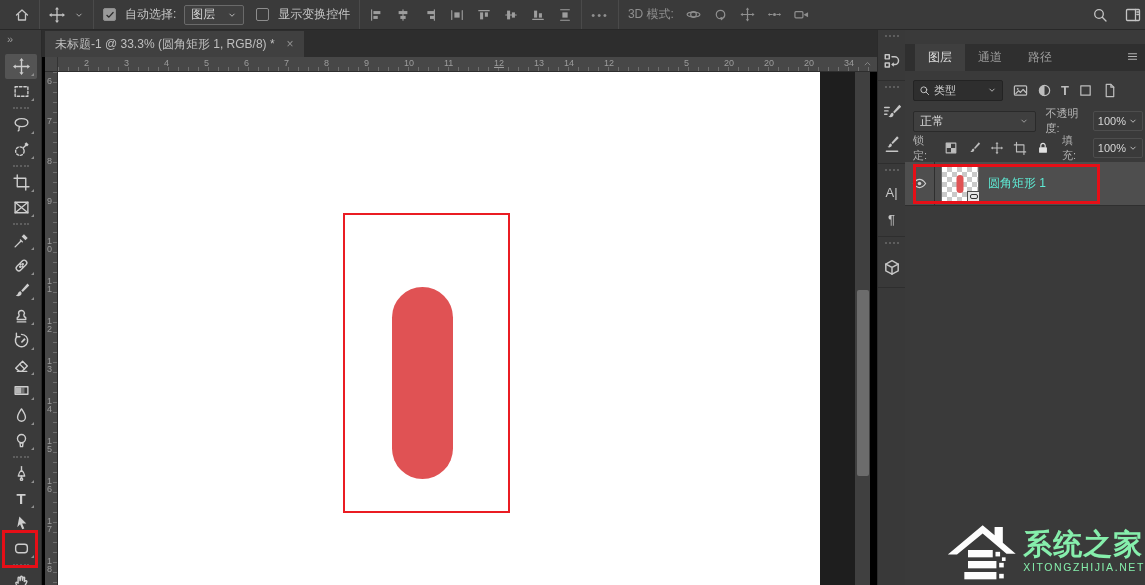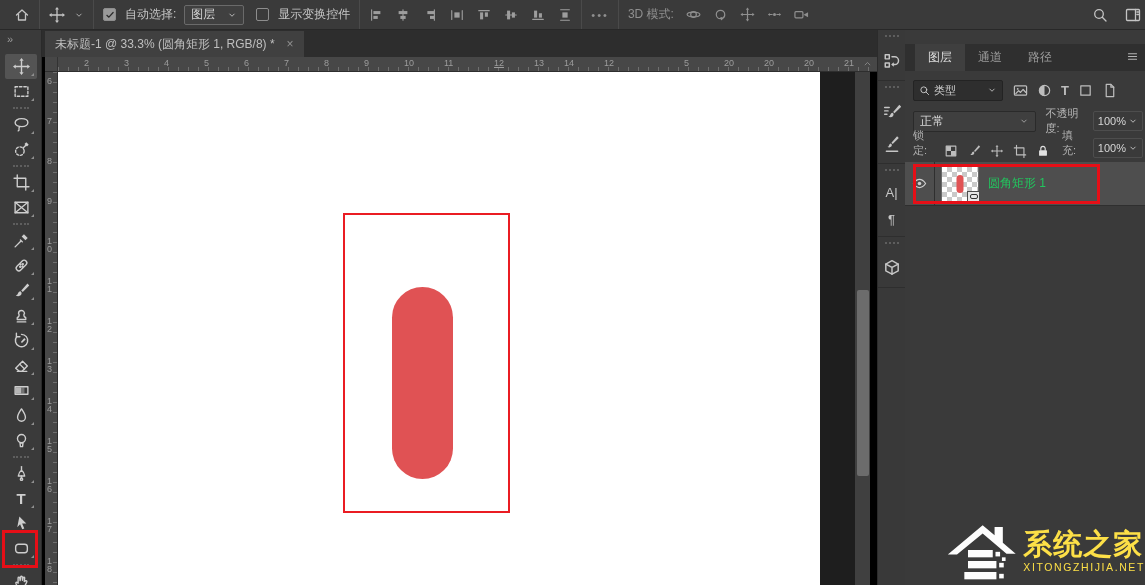--- a/index.html
+++ b/index.html
@@ -86,39 +86,39 @@
   .type-dd .chev { margin-left:auto; }
   .filter-icons { display:flex; align-items:center; gap:9px; margin-left:10px; color:#bdbdbd; }
   .fglyph { font-size:13px; font-weight:bold; line-height:1; }
   .lblend { position:absolute; top:80px; left:8px; right:2px; height:22px; display:flex; align-items:center; }
   .blend-dd { width:130px; height:21px; background:#3f3f3f; border:1px solid #2a2a2a; border-radius:2px;
     display:flex; align-items:center; padding:0 6px; color:#d6d6d6; }
   .blend-dd .chev { margin-left:auto; color:#b0b0b0; }
   .plabel { color:#b3b3b3; font-size:11px; }
   .val-dd { display:flex; align-items:center; gap:2px; height:20px; padding:0 4px;
     border:1px solid #4d4d4d; border-radius:2px; color:#d6d6d6; font-size:11px; }
-  .llock { position:absolute; top:108px; left:8px; right:2px; height:20px; display:flex; align-items:flex-end; gap:8px; color:#bdbdbd; }
+  .llock { position:absolute; top:108px; left:8px; right:2px; height:20px; display:flex; align-items:center; gap:8px; color:#bdbdbd; }
   .lrows { position:absolute; top:132px; left:0; right:0; }
   .lrow { height:44px; display:flex; align-items:center; position:relative; background:#3a3a3a; border-bottom:1px solid #2f2f2f; }
   .lrow.selected { background:#4e4e4e; }
   .eyecell { width:30px; align-self:stretch; display:flex; align-items:center; justify-content:center;
     border-right:1px solid #2f2f2f; color:#cfcfcf; }
   .thumb { width:36px; height:34px; margin-left:7px; position:relative; background:#fff; outline:1px solid #6a6a6a; flex:none; }
   .thumb.checker { background:repeating-conic-gradient(#c9c9c9 0% 25%, #ffffff 0% 50%) 0 0/10px 10px; }
   .thumb-pill { position:absolute; left:50%; top:50%; transform:translate(-50%,-50%); width:7px; height:18px;
     background:#e05254; border-radius:3.5px; }
   .thumb-badge { position:absolute; right:-2px; bottom:-2px; width:13px; height:12px; background:#e6e6e6;
     border:1px solid #4d4d4d; display:flex; align-items:center; justify-content:center; }
   .thumb-badge i { display:block; width:8px; height:5px; border:1px solid #333; border-radius:2px; }
-  .lname { margin-left:10px; color:#22c55e; }
+  .lname { margin-left:10px; color:#5eead4; }
   .rowlock { position:absolute; right:10px; color:#c5c5c5; display:flex; }
   .layer-annotation { position:absolute; left:8px; top:2px; width:187px; height:40px; border:3px solid #e60f17; pointer-events:none; }
 
   
-  .watermark { position:absolute; left:946px; top:519px; width:199px; height:64px; z-index:50; display:flex; color:#fde047; }
+  .watermark { position:absolute; left:946px; top:519px; width:199px; height:64px; z-index:50; display:flex; color:#86efac; }
   .wm-text { margin-left:4px; display:flex; flex-direction:column; justify-content:center; }
   .wm-title { font-size:29px; font-weight:bold; line-height:1.05; letter-spacing:1px; }
   .wm-sub { font-size:10.5px; letter-spacing:1.6px; margin-top:1px; }
 </style>
 </head>
 <body>
 
 <div id="app">
 
   <div class="topbar">
@@ -432,21 +432,21 @@
         <span class="num" style="left: 386px;">11</span>
         <span class="num" style="left: 436px; text-decoration: underline;">12</span>
         <span class="num" style="left: 476px;">13</span>
         <span class="num" style="left: 506px;">14</span>
         <span class="num" style="left: 546px;">12</span>
         <span class="num" style="left: 586px; margin-top: 27px;">16</span>
         <span class="num" style="left: 626px;">5</span>
         <span class="num" style="left: 666px;">20</span>
         <span class="num" style="left: 706px;">20</span>
         <span class="num" style="left: 746px;">20</span>
-        <span class="num" style="left: 786px;">21</span>
+        <span class="num" style="left: 786px;">34</span>
       </div>
     <span class="scroll-up icn">
         <svg width="11" height="11" viewBox="0 0 16 16" fill="none" stroke="currentColor" stroke-width="1.3" stroke-linecap="round" stroke-linejoin="round">
           <path d="M4.5 10 8 6.5 11.5 10"></path>
         </svg>
       </span>
     <div class="vruler" id="vruler">
         <span class="num" style="top: 6px;">6</span>
         <span class="num" style="top: 46px;">7</span>
         <span class="num" style="top: 86px;">8</span>

